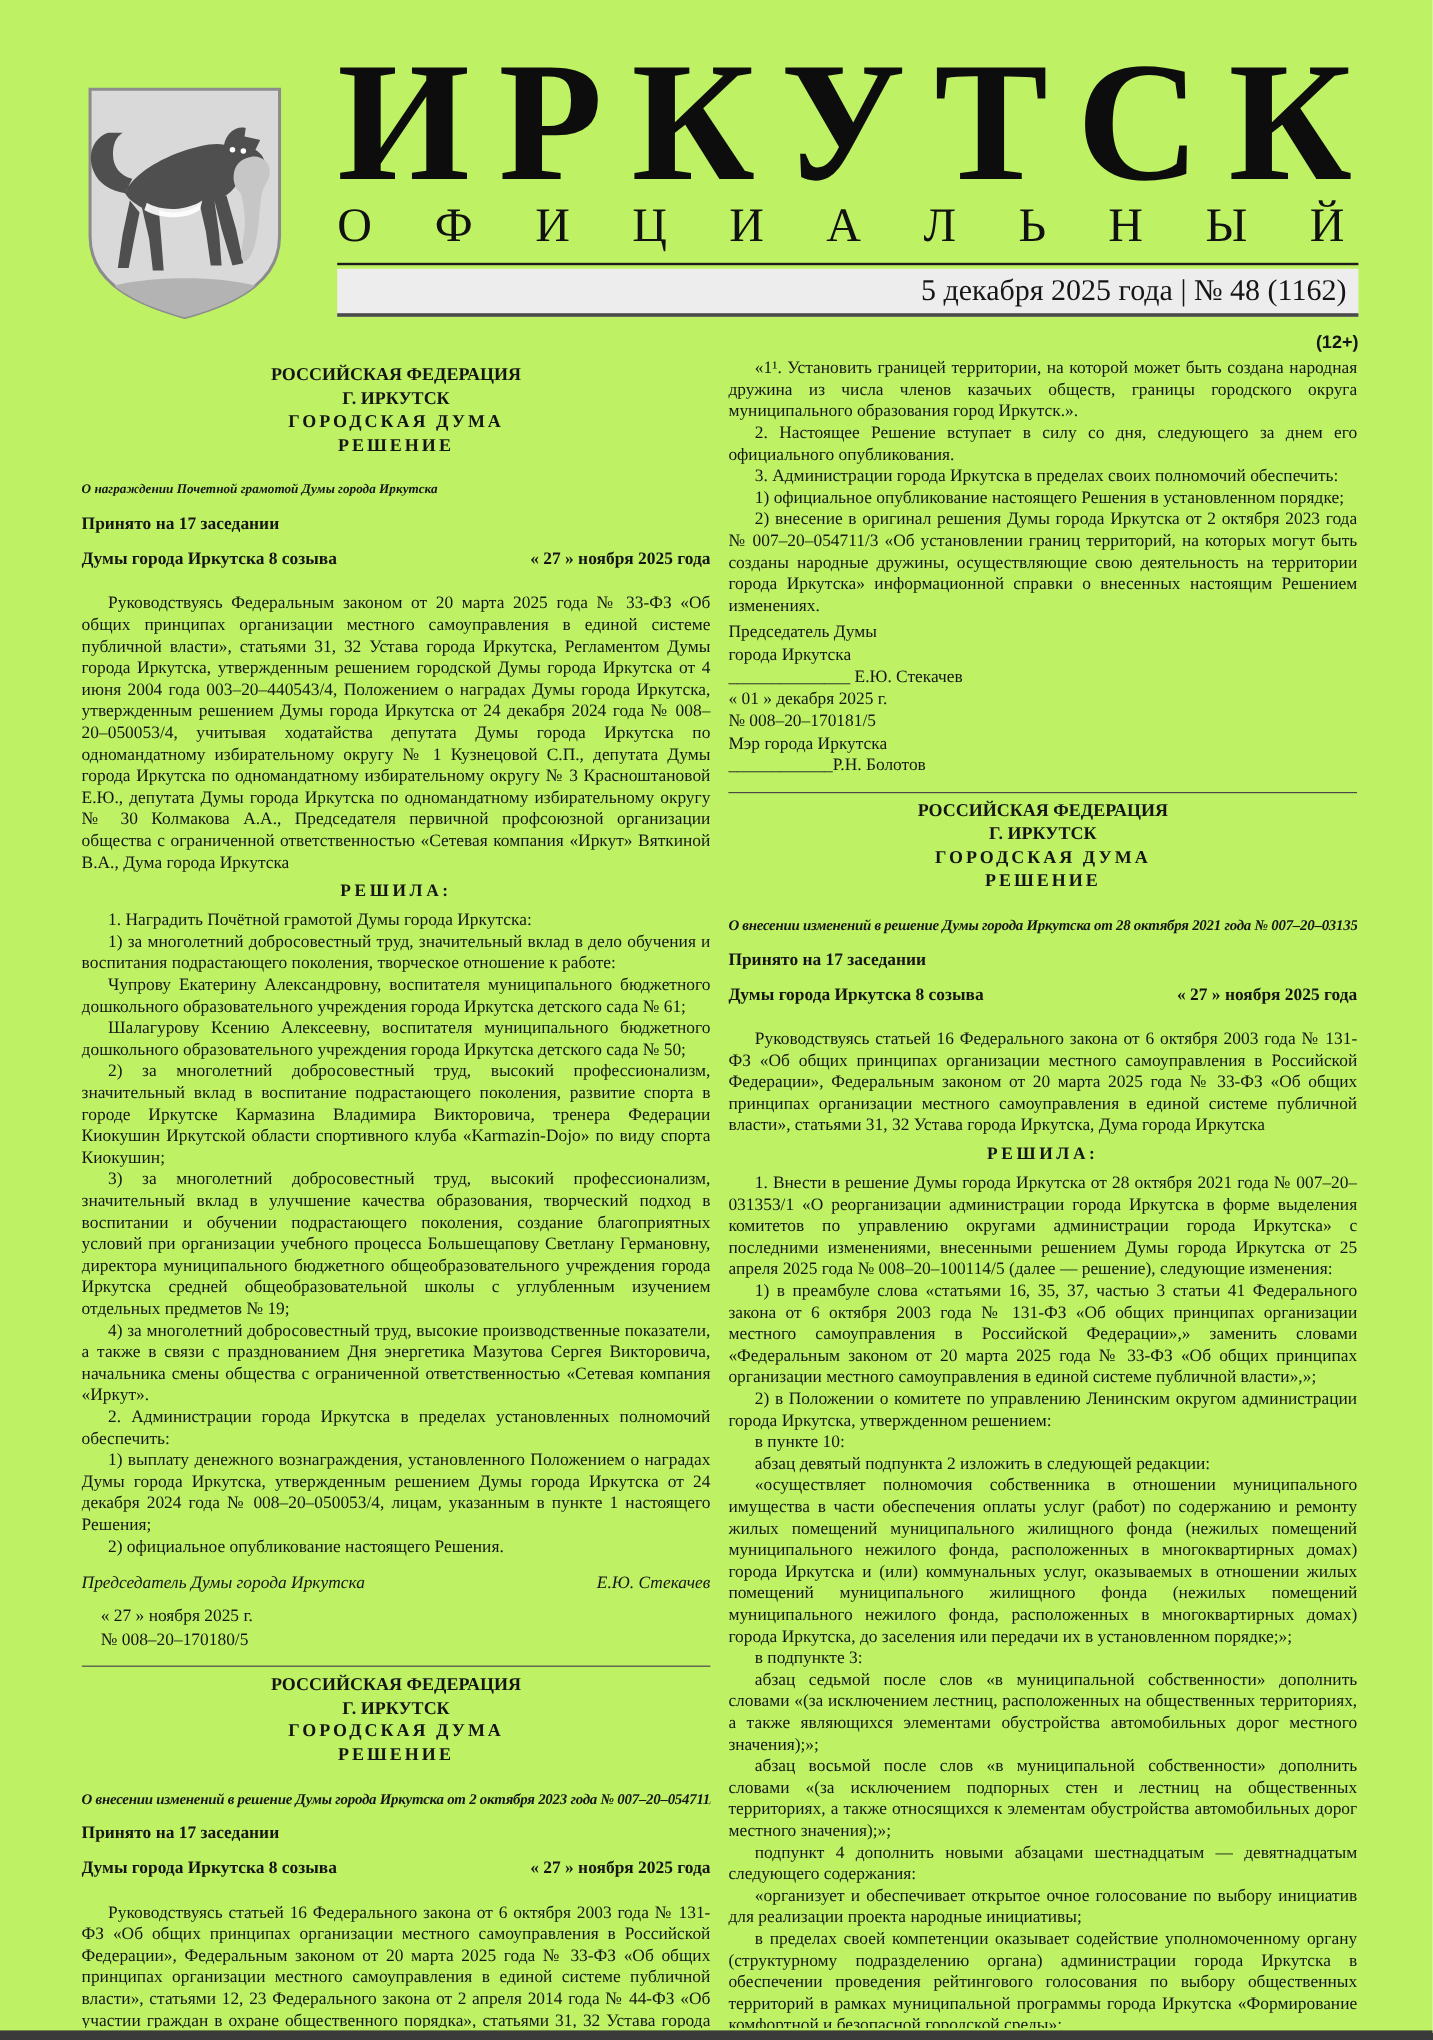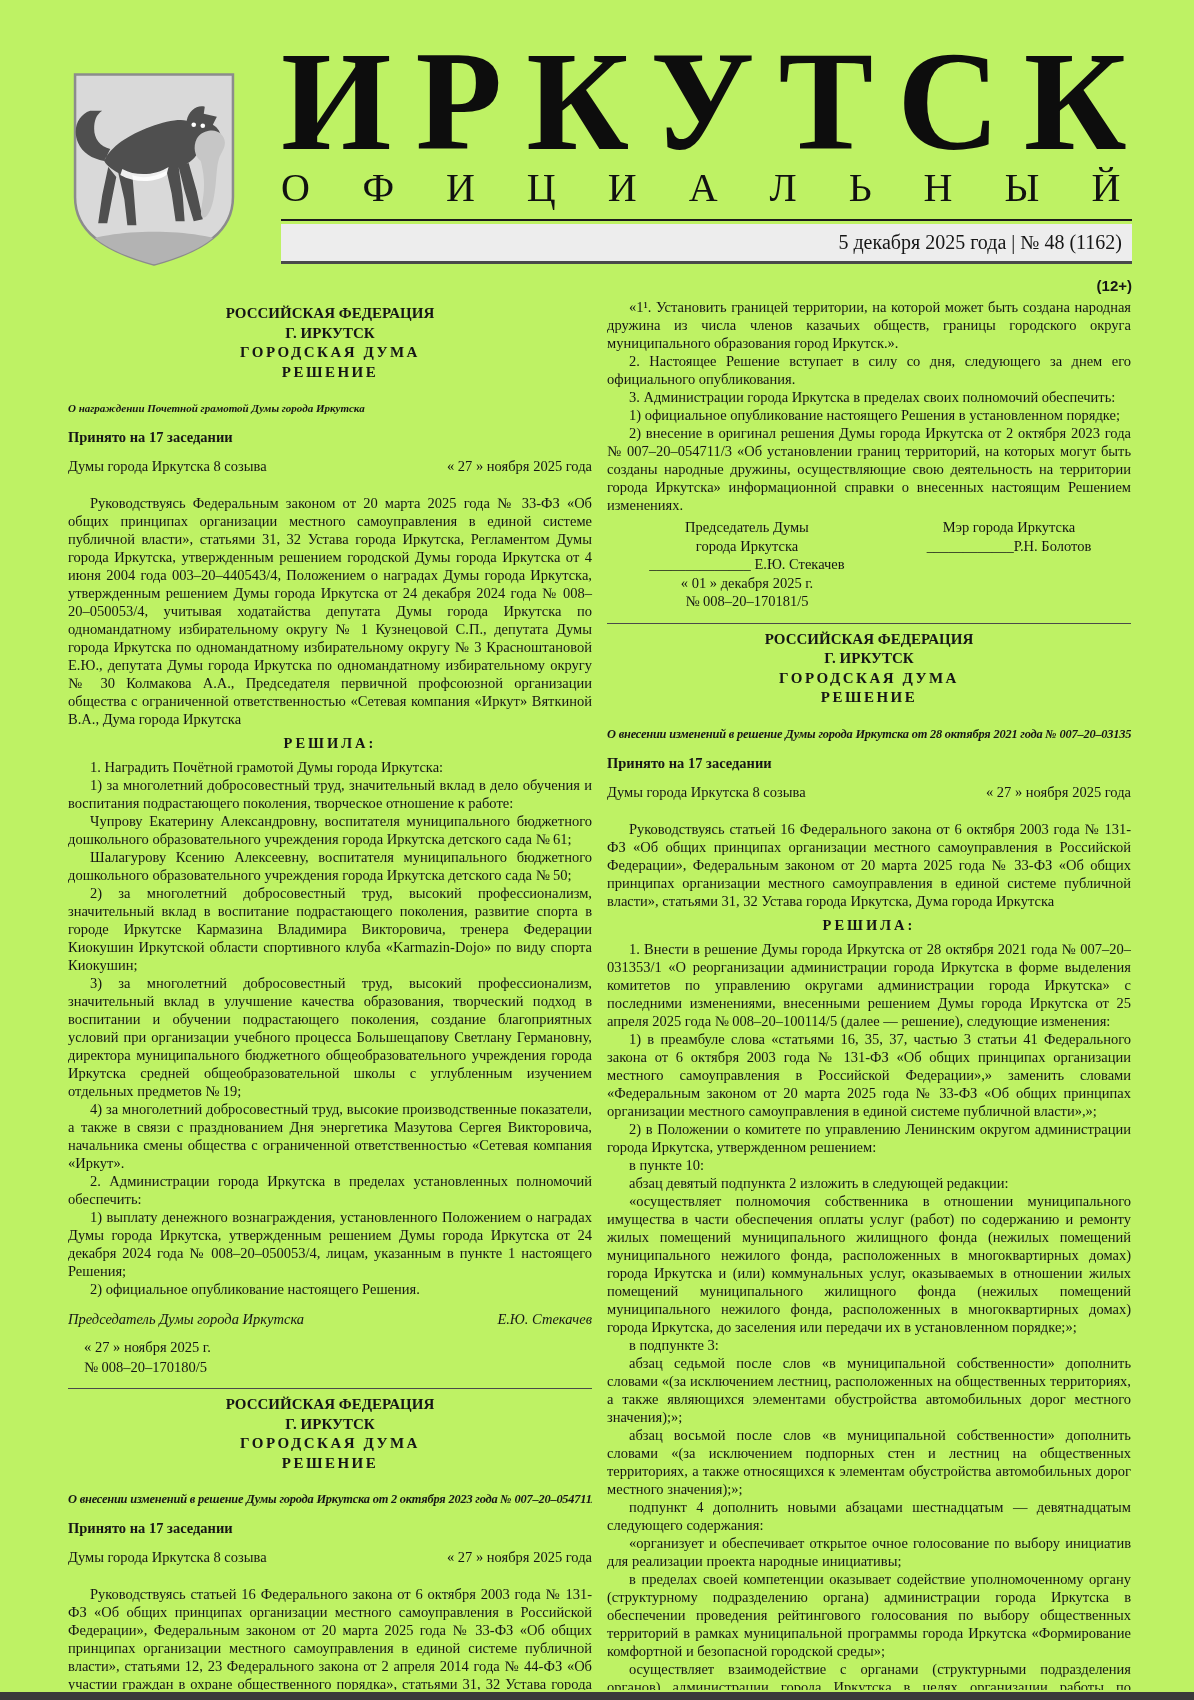--- a/index.html
+++ b/index.html
@@ -16,21 +16,21 @@
     margin-right:-24px; white-space:nowrap; color:#0d0d0d;
   }
   .mast-sub {
     margin-top:8px; font-weight:normal; font-size:40px; line-height:44px;
     letter-spacing:52px; margin-right:-52px; white-space:nowrap; color:#111;
   }
   .mast-rule { margin-top:9px; border-top:2px solid #1c1c1c; }
   .issue-band {
     margin-top:3px; background:#ededed; border-bottom:3px solid #4a4a4a;
     height:37px; display:flex; align-items:center; justify-content:flex-end;
-    padding-right:10px; font-size:20px;
+    padding-right:10px; font-size:25px;
   }
   .age {
     margin-top:13px; text-align:right;
     font-family:"Liberation Sans", sans-serif; font-weight:bold; font-size:15px;
   }
 
   
   .columns {
     position:absolute; left:68px; top:298px; width:1063px; height:1392px;
     display:flex; gap:15px; overflow:hidden;
@@ -38,33 +38,33 @@
   .col { width:524px; font-size:14.5px; line-height:18px; text-align:justify; }
 
   .heading { margin-top:6px; }
   .head-line { text-align:center; font-weight:bold; font-size:15px; line-height:19.5px; }
   .head-ls { letter-spacing:2.5px; }
 
   .doc-title { margin-top:17px; font-weight:bold; font-style:italic; font-size:11px; text-align:left; }
   .doc-title.long { font-size:12.4px; letter-spacing:-0.2px; white-space:nowrap; overflow:hidden; }
 
   .meta { margin-top:11px; font-weight:bold; text-align:left; }
-  .meta-row { margin-top:11px; font-weight:normal; display:flex; justify-content:space-between; }
+  .meta-row { margin-top:11px; font-weight:bold; display:flex; justify-content:space-between; }
 
   .p-group { margin-top:19px; }
   .p { margin:0; text-indent:22px; }
   .resolved { margin:6px 0; text-align:center; font-weight:bold; letter-spacing:3px; }
 
   .sig-row { margin-top:12px; display:flex; justify-content:space-between; font-style:italic; }
   .sig-date { margin-top:10px; padding-left:16px; text-align:left; }
   .sig-num  { margin-top:2px; padding-left:16px; text-align:left; }
 
   .divider { border:none; border-top:1.5px solid #4a4a4a; margin:12px 0 2px; }
 
-  .sigblock { margin-top:4px; display:flex; text-align:center; }
+  .sigblock { margin-top:4px; display:flex; text-align:left;flex-direction:column; }
   .sigblock .sb-left { flex:1; }
   .sigblock .sb-right { width:244px; }
   .sigblock div div { line-height:18.5px; }
 
   .footer-bar { position:absolute; left:0; top:1692px; width:1194px; height:8px; background:#3a3a3a; }
 </style>
 </head>
 <body>
 
 <div class="page">

